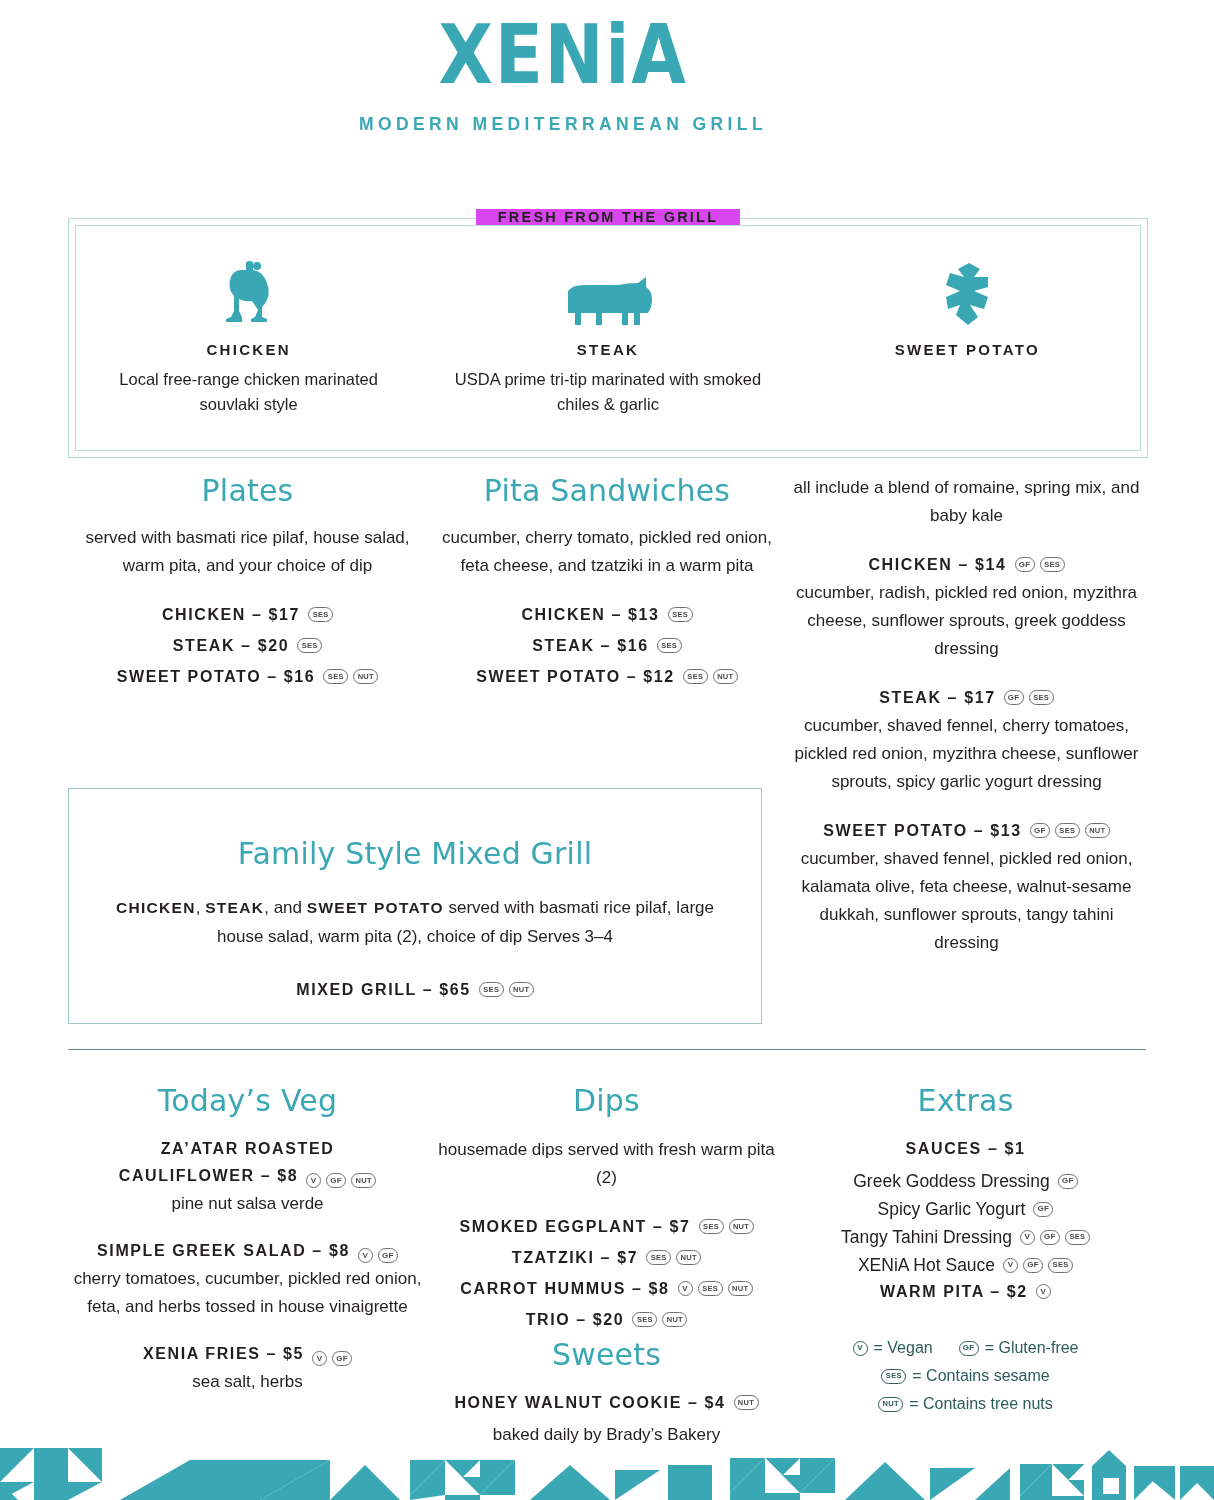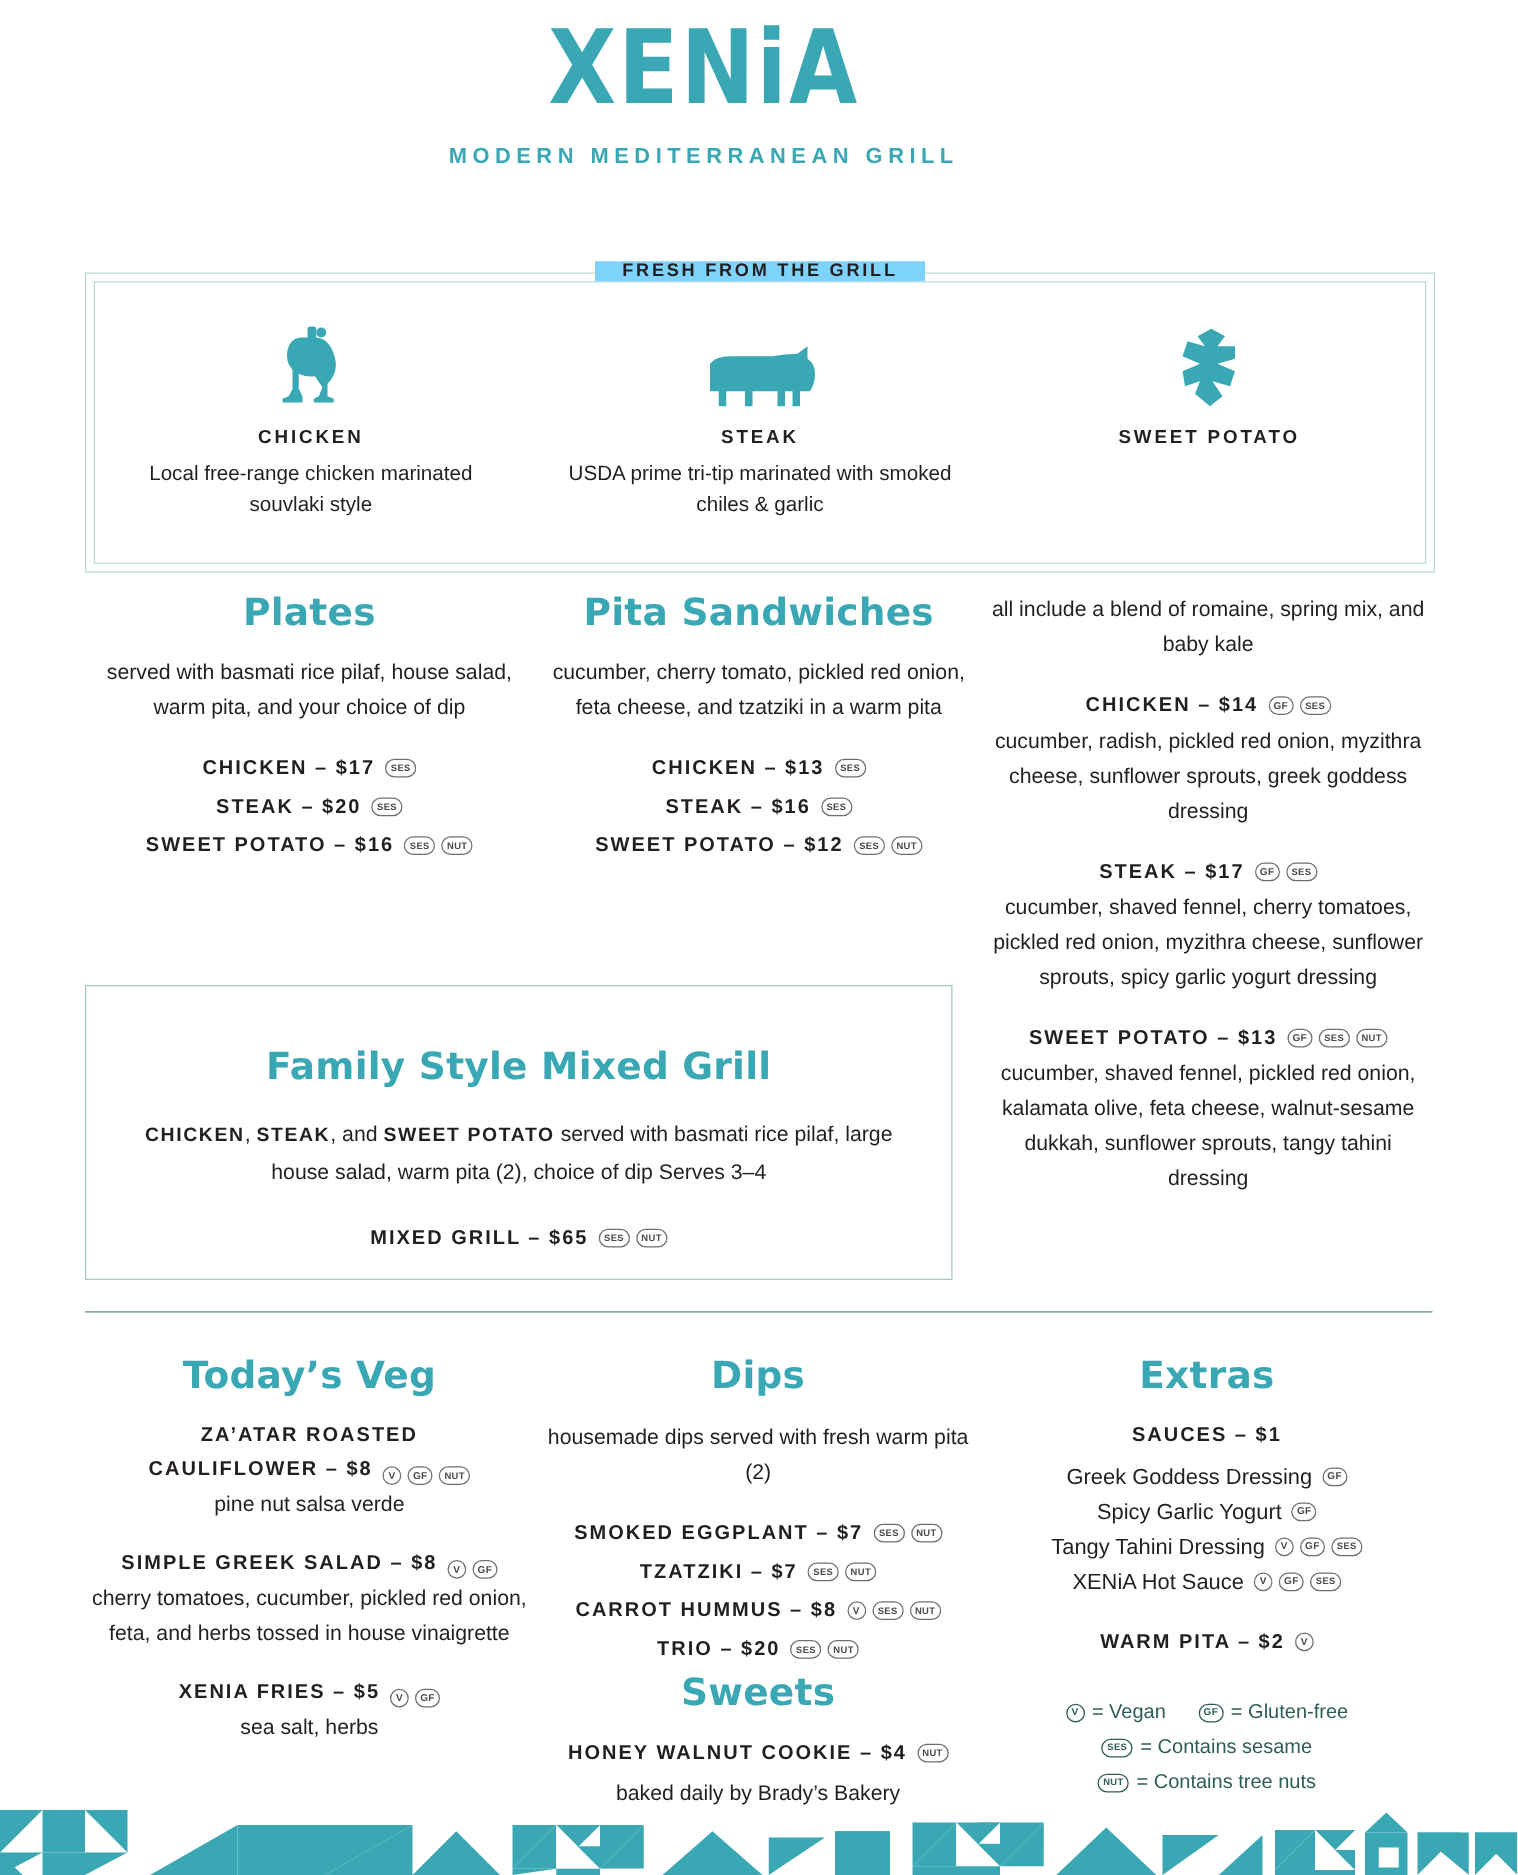--- a/index.html
+++ b/index.html
@@ -41,21 +41,21 @@
     border:1px solid #b8d9d6;
   }
   .grill-inner{
     position:absolute;left:6px;top:6px;right:6px;bottom:6px;
     border:1px solid #b8d9d6;
   }
   .grill-title{
     position:absolute;left:0;right:0;top:-11px;text-align:center;
   }
   .grill-title span{
-    background:#7dd3fc;padding:0 22px;
+    background:#d946ef;padding:0 22px;
     font-weight:bold;font-size:14.5px;letter-spacing:2.2px;color:#231f20;
   }
   .grill-cols{
     position:absolute;left:0;right:0;top:34px;
     display:flex;
   }
   .grill-col{flex:1;text-align:center;padding:0 24px;}
   .grill-icon{height:74px;display:flex;align-items:flex-end;justify-content:center;}
   .grill-name{
     margin-top:14px;font-weight:bold;font-size:15px;letter-spacing:2.3px;color:#231f20;
@@ -64,21 +64,21 @@
     margin-top:9px;font-size:16.5px;line-height:25px;color:#231f20;
   }
 
   
   .cols{position:absolute;left:68px;top:474px;width:1078px;display:flex;}
   .col{width:359px;text-align:center;}
   .col-mid{width:360px;}
 
   h2.sec{
     font-family:"DejaVu Sans", sans-serif;
-    font-weight:bold;
+    font-weight:normal;
     font-size:30px;
     line-height:34px;
     color:#3aa8b4;
     margin:0 0 16px 0;
     letter-spacing:.2px;
   }
   .blurb{font-size:17px;line-height:28px;color:#231f20;margin:0 0 22px 0;}
   .item-line{
     font-weight:bold;font-size:16px;letter-spacing:1.6px;color:#231f20;
     margin:0 0 6px 0;line-height:25px;
@@ -420,21 +420,21 @@
       </div>
       <div class="sauce-line">
         <span>XENiA Hot Sauce</span>
         <span class="badges">
             <span class="badge b-V">V</span>
             <span class="badge b-GF">GF</span>
             <span class="badge b-SES">SES</span>
           </span>
       </div>
 
-      <div class="item-line" style="margin-top:22px;">
+      <div class="item-line" style="">
         <span class="txt">WARM PITA – $2</span>
         <span class="badges">
             <span class="badge b-V">V</span>
           </span>
       </div>
 
       <div class="legend">
         <div class="legend-row">
           <span class="badge b-V">V</span>
           <span>= Vegan</span>

